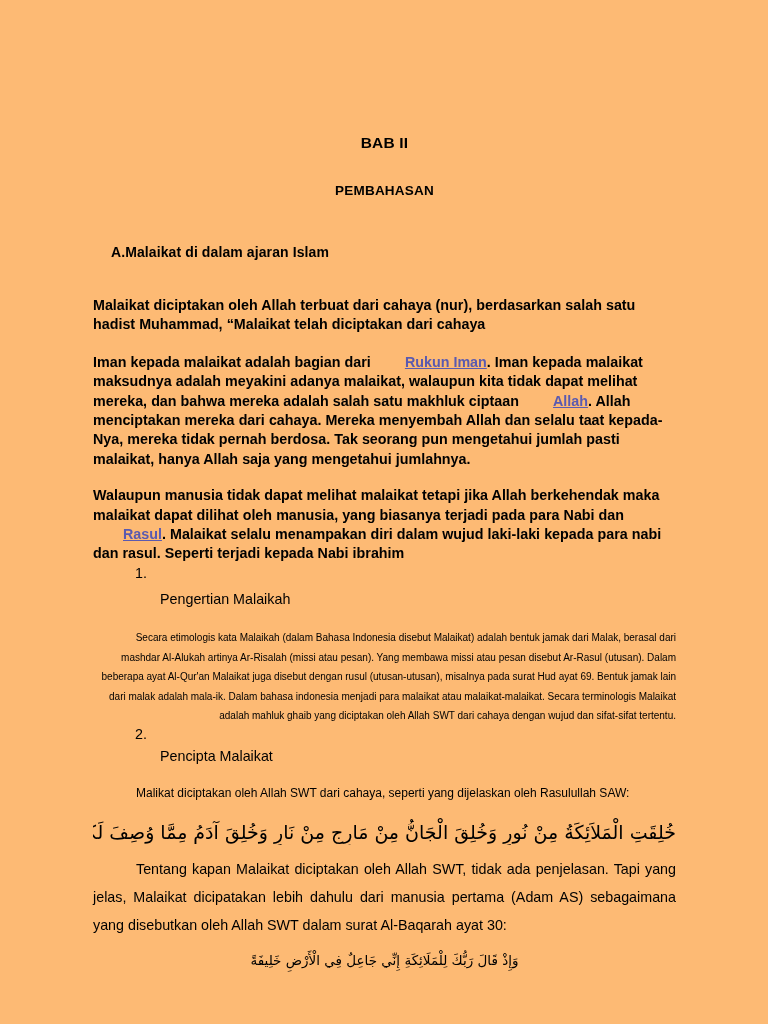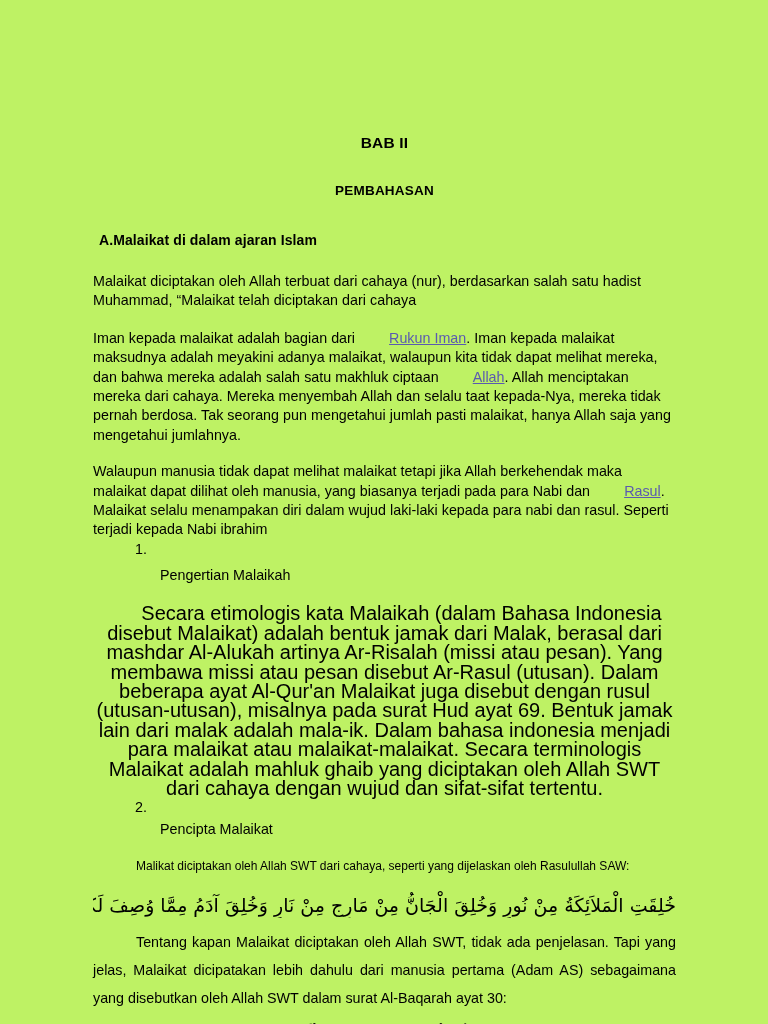--- a/index.html
+++ b/index.html
@@ -13,21 +13,21 @@
     font-family: "Liberation Sans", sans-serif;
     color: #000000;
     overflow: hidden;
   }
   .page {
     position: relative;
     width: 768px;
     height: 1024px;
     box-sizing: border-box;
     padding: 0;
-    background: #bef264;
+    background: #fdba74;
   }
   .content {
     position: absolute;
     left: 93px;
     top: 130px;
     width: 583px;
   }
 
   .title-bab {
     text-align: center;
@@ -43,34 +43,35 @@
     font-weight: bold;
     font-size: 13.5px;
     letter-spacing: 0.2px;
     margin: 0;
     padding-top: 28px;
     line-height: 20px;
   }
   .heading-a {
     font-weight: bold;
     font-size: 14px;
-    margin: 4px;
+    margin: 16px;
     padding-top: 25px;
     padding-left: 2px;
     line-height: 20px;
     letter-spacing: 0.1px;
   }
 
   p.body-para {
     font-size: 14.3px;
     line-height: 19.4px;
     margin: 0;
     padding-top: 18px;
     text-align: left;
     word-spacing: 0.1px;
+    font-weight: bold;
   }
   p.body-para.tight {
     padding-top: 17px;
   }
 
   a.doc-link {
     color: #5a5ab0;
     text-decoration: underline;
     margin-left: 30px;
   }
@@ -88,26 +89,26 @@
   }
   ol.num-list li .num {
     position: absolute;
     left: 42px;
     top: 0;
   }
   .li-1 { padding-top: 26px; }
   .li-2 { padding-top: 22px; }
 
   p.indent-para {
-    font-size: 20px;
+    font-size: 10px;
     line-height: 19.4px;
     margin: 0;
     padding-top: 19px;
     text-indent: 34px;
-    text-align: center;
+    text-align: right;
   }
 
   p.just-para {
     font-size: 14.3px;
     line-height: 28px;
     margin: 0;
     padding-top: 10px;
     text-align: justify;
     text-indent: 43px;
   }

